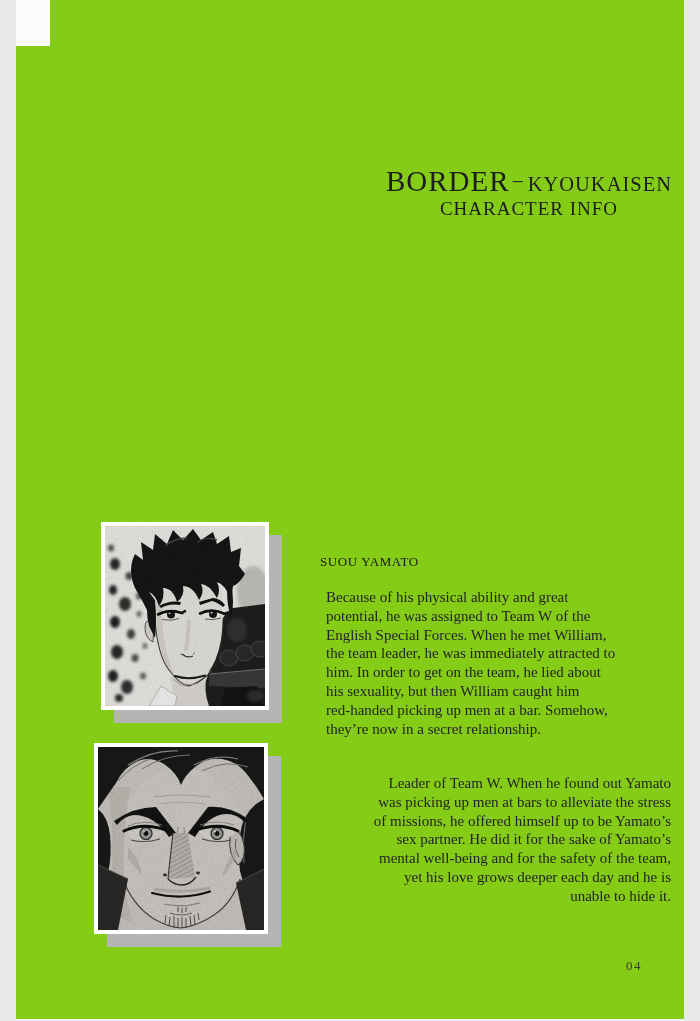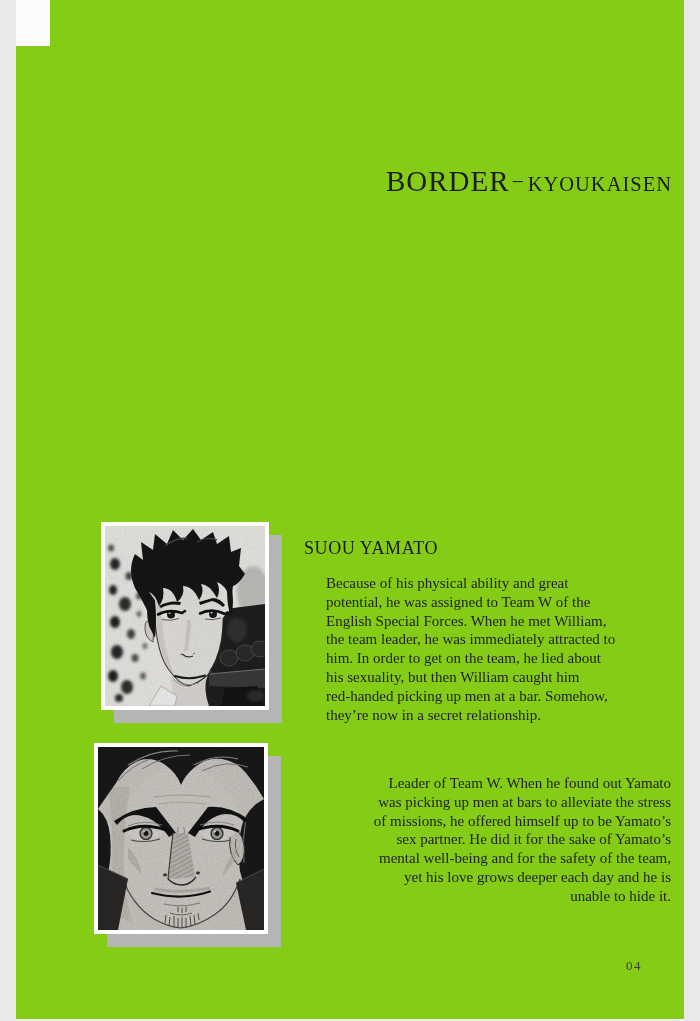--- a/index.html
+++ b/index.html
@@ -39,51 +39,52 @@
   .photo{
     position:absolute;margin:0;box-sizing:border-box;
     border:4px solid #ffffff;background:#ffffff;
     box-shadow:13px 13px 0 var(--color-shadow);
   }
   .photo svg{display:block;}
   .photo-yamato{left:85px;top:522px;width:168px;height:188px;}
   .photo-william{left:78px;top:743px;width:174px;height:191px;}
   
   .char-name{
-    position:absolute;left:288px;margin:0;
-    font-size:18px;font-weight:normal;letter-spacing:0.6px;
+    position:absolute;left:288px;margin:16px;
+    font-size:13px;font-weight:normal;letter-spacing:0.6px;
     color:#1a191c;white-space:nowrap;
   }
   .name-yamato{top:538px;}
   .name-william{top:751px;}
   .char-desc{
     position:absolute;left:310px;width:345px;margin:0;
     font-size:15px;line-height:18.8px;
     color:var(--color-body);
     white-space:pre-line;
   }
-  .desc-yamato{top:574px;}
+  .desc-yamato{top:588px;}
   .desc-william{top:774px;text-align:right;}
   
   .page-number{
     position:absolute;left:610px;top:958px;
     font-size:13px;letter-spacing:1.5px;color:#3c3c40;
   }
 </style>
 </head>
 <body>
 
 <div class="page">
 
   <div class="corner-patch"></div>
 
   <header class="title-block">
     <div class="title-line1">
       <span class="t-main">BORDER</span><span class="t-dash">–</span><span class="t-sub">KYOUKAISEN</span>
     </div>
+    <div class="title-line2">CHARACTER INFO</div>
   </header>
 
   <figure class="photo photo-yamato">
     <svg viewBox="0 0 160 180" width="160" height="180">
       <defs>
         <filter id="blurA" x="-50%" y="-50%" width="200%" height="200%">
             <feGaussianBlur stdDeviation="1.7"></feGaussianBlur>
           </filter>
         <filter id="grainA" x="0" y="0" width="100%" height="100%">
           <feTurbulence type="fractalNoise" baseFrequency="0.9" numOctaves="2"></feTurbulence>

